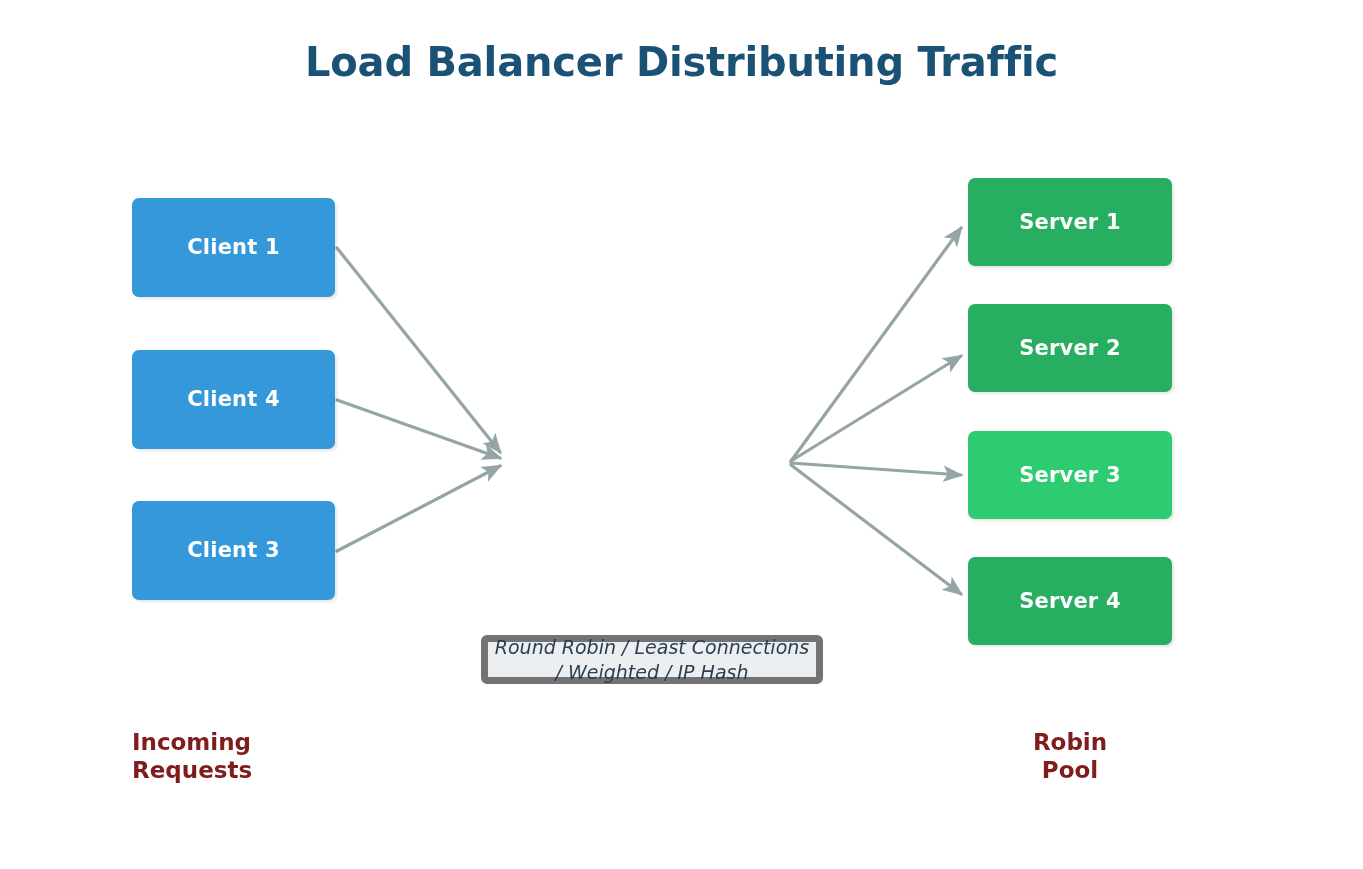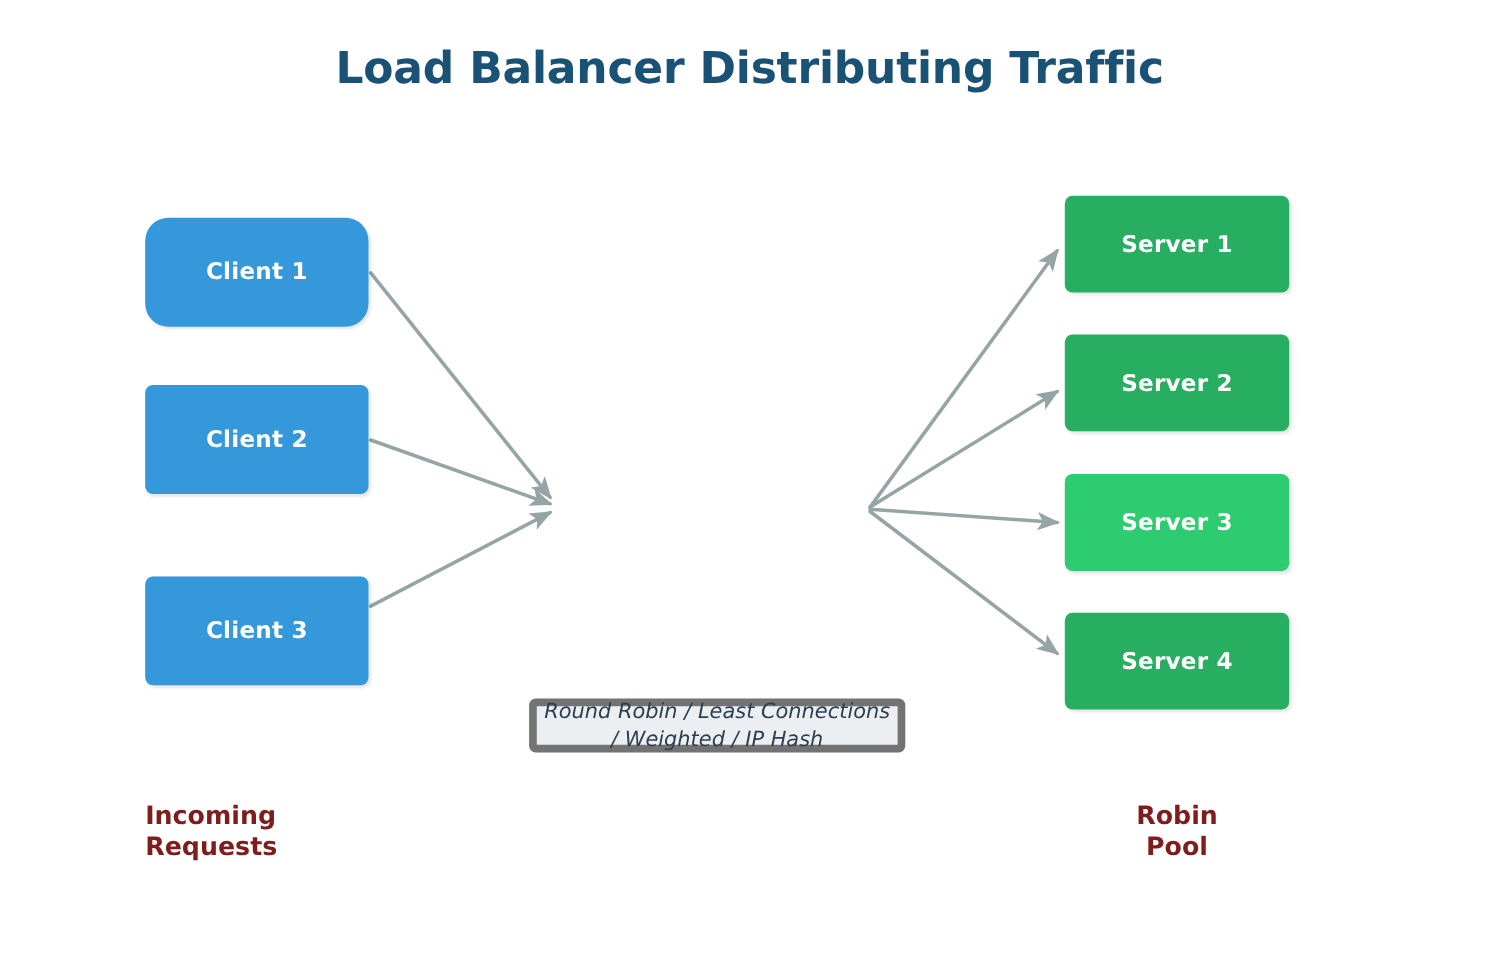--- a/index.html
+++ b/index.html
@@ -63,23 +63,23 @@
     letter-spacing: 0.2px;
     user-select: none;
   }
 
   .client-node {
     left: 132px;
     width: 203px;
     height: 99px;
     background: #3498db;
   }
-  #client-1 { top: 198px; border-radius: 21px; }
+  #client-1 { top: 198px; }
   #client-2 { top: 350px; }
-  #client-3 { top: 524px; }
+  #client-3 { top: 501px; }
 
   #load-balancer {
     left: 514px;
     top: 381px;
     width: 276px;
     height: 163px;
     background: #e4801e;
   }
   #load-balancer .node-label {
     font-size: 25px;
@@ -167,21 +167,21 @@
     <line x1="791" y1="461" x2="961" y2="228" stroke="#95a5a6" stroke-width="3.2" stroke-linecap="round" marker-end="url(#arrowhead)"></line>
     <line x1="791" y1="461" x2="961" y2="356" stroke="#95a5a6" stroke-width="3.2" stroke-linecap="round" marker-end="url(#arrowhead)"></line>
     <line x1="791" y1="463" x2="961" y2="475" stroke="#95a5a6" stroke-width="3.2" stroke-linecap="round" marker-end="url(#arrowhead)"></line>
     <line x1="791" y1="465" x2="961" y2="594" stroke="#95a5a6" stroke-width="3.2" stroke-linecap="round" marker-end="url(#arrowhead)"></line>
   </svg>
 
   <div class="node client-node" id="client-1">
     <span class="node-label">Client 1</span>
   </div>
   <div class="node client-node" id="client-2">
-    <span class="node-label">Client 2</span>
+    <span class="node-label">Client 4</span>
   </div>
   <div class="node client-node" id="client-3">
     <span class="node-label">Client 3</span>
   </div>
 
 
   <div class="node server-node" id="server-1">
     <span class="node-label">Server 1</span>
   </div>
   <div class="node server-node" id="server-2">

